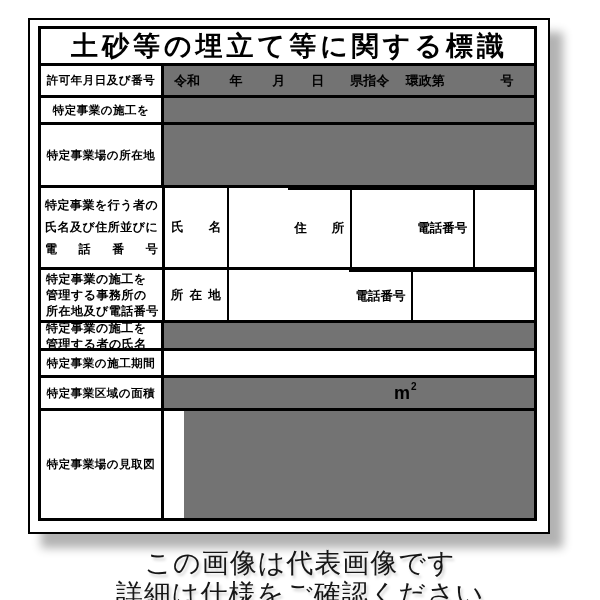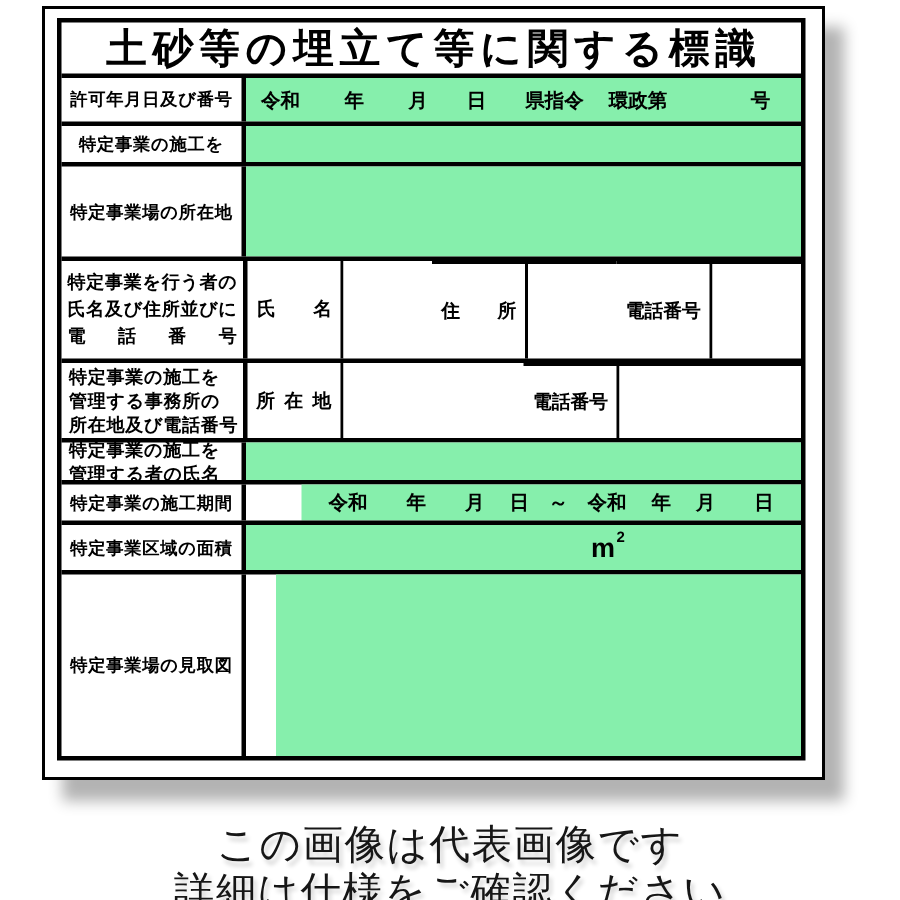--- a/index.html
+++ b/index.html
@@ -3,37 +3,37 @@
 <meta charset="utf-8">
 <style>
   * { margin:0; padding:0; box-sizing:border-box; }
   html,body { background:#ffffff; }
   .stage {
     position:relative; width:600px; height:600px; background:#ffffff;
     font-family:"Liberation Sans","DejaVu Sans",sans-serif; overflow:hidden;
   }
   
   .sign {
-    position:absolute; left:28px; top:4px; width:522px; height:516px;
+    position:absolute; left:28px; top:18px; width:522px; height:516px;
     background:#ffffff; border:2px solid #000;
     box-shadow:13px 14px 9px rgba(0,0,0,0.30);
   }
   .board {
     position:absolute; left:8px; top:6px; right:11px; bottom:11px;
     border:3px solid #000; display:flex; flex-direction:column;
     font-weight:bold; color:#000;
   }
   .row { display:flex; border-top:3px solid #000; align-items:stretch; }
   .row.first { border-top:0; }
   
   .h-title   { height:34px; }
   .h-permit  { height:32px; }
   .h-purpose { height:27px; }
   .h-site    { height:63px; }
-  .h-operator{ height:68px; }
+  .h-operator{ height:82px; }
   .h-office  { height:53px; }
   .h-manager { height:28px; }
   .h-period  { height:27px;gap:37px; }
   .h-area    { height:33px; }
   .h-map     { flex:1;gap:20px; }
   
   .title-cell {
     flex:1; display:flex; align-items:center; justify-content:center;
     font-size:27px; letter-spacing:4px; padding-left:4px; white-space:nowrap;
   }
@@ -47,21 +47,21 @@
   .op-label { justify-content:space-around; padding:6px 0; }
   .op-label .spread { font-size:12px; }
   .compact-label { justify-content:center; }
   .compact-label div { font-size:12px; line-height:16px; padding-left:2px; white-space:nowrap; }
   .spread {
     width:100%; padding:0 4px;
     text-align:justify; text-align-last:justify; text-justify:inter-character;
     white-space:nowrap;
   }
   
-  .value-col { flex:1; display:flex; align-items:center; font-size:13px; background:#86efac; }
+  .value-col { flex:1; display:flex; align-items:center; font-size:13px; background:#737373; }
   .pre { white-space:pre; }
   .permit-val { padding-left:10px; }
   .period-val { justify-content:center; }
   .area-val { padding-left:230px; align-items:center; }
   .m-unit { font-size:18px; line-height:1; }
   .m-sup { font-size:10px; position:relative; top:-7px; left:1px; }
   
   .subcol { flex:1; display:flex; flex-direction:row; }
   .subrow { flex:1; display:flex; border-top:2px solid #000; align-items:center; }
   .subrow.first { border-top:0; }
@@ -157,21 +157,20 @@
       <div class="row h-manager">
         <div class="label-col multiline compact-label">
           <div>特定事業の施工を</div>
           <div>管理する者の氏名</div>
         </div>
         <div class="value-col"></div>
       </div>
 
       <div class="row h-period">
         <div class="label-col">特定事業の施工期間</div>
-        <div class="value-col pre period-val">令和　　年　　月　 日　～　令和　 年　 月　　日</div>
       </div>
 
       <div class="row h-area">
         <div class="label-col">特定事業区域の面積</div>
         <div class="value-col area-val">
           <span class="m-unit">m</span>
             <span class="m-sup">2</span>
         </div>
       </div>
 

